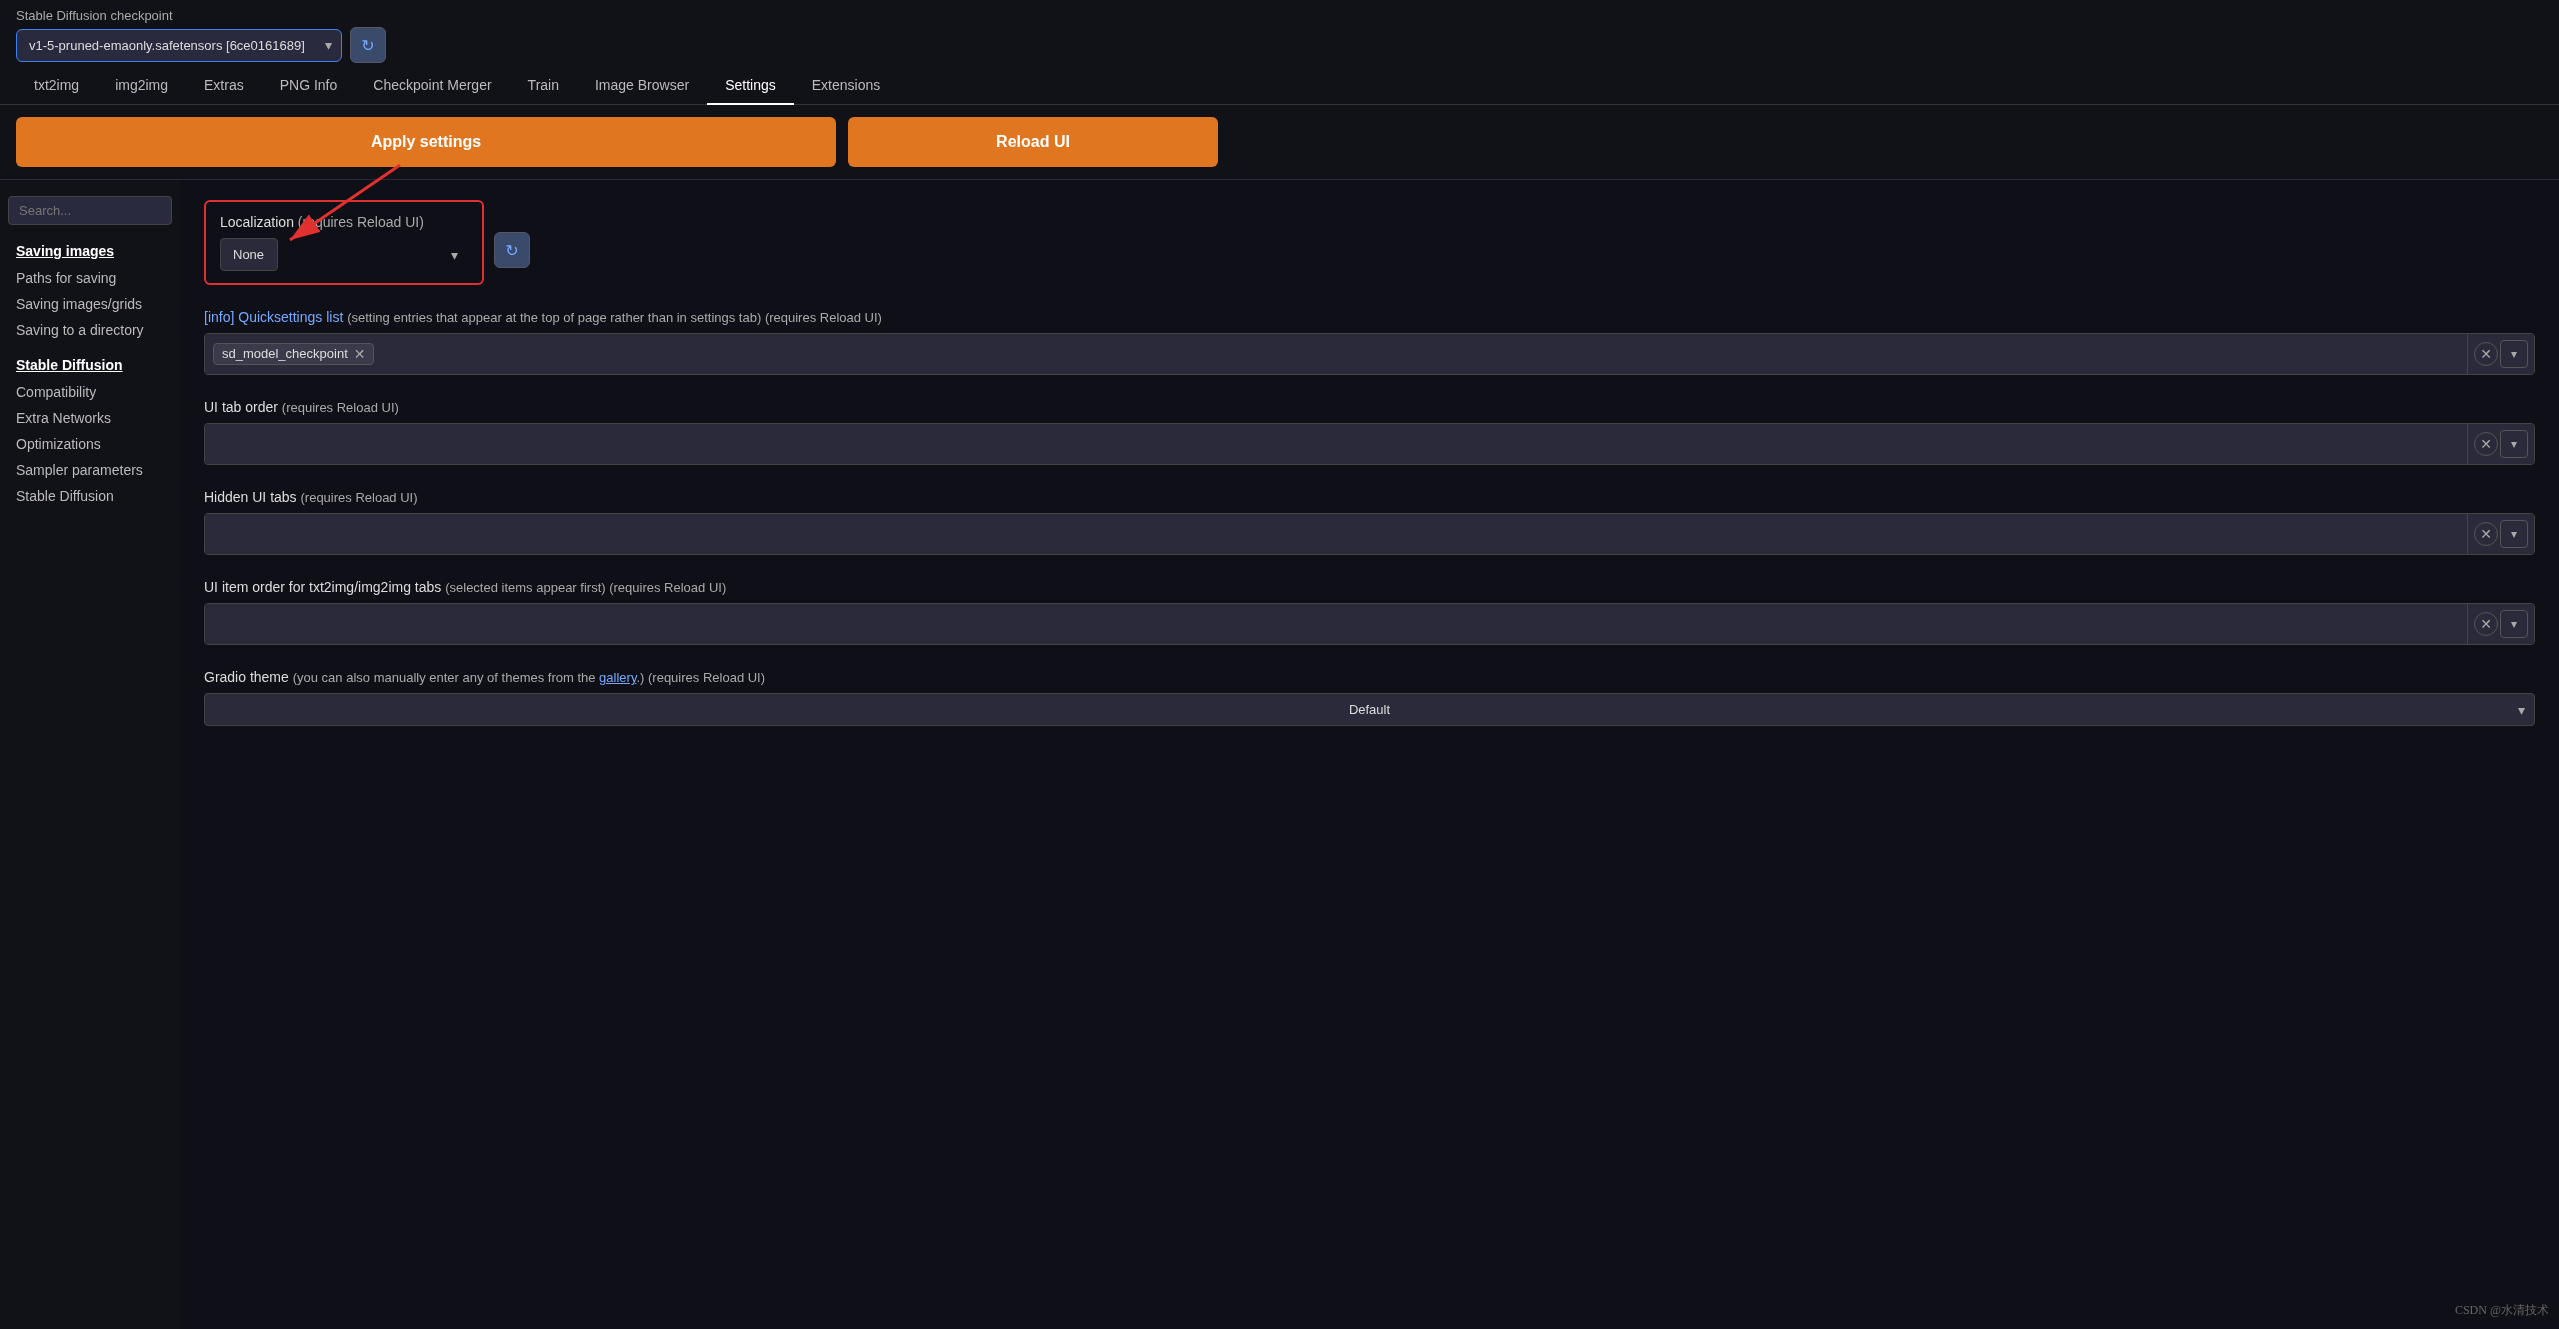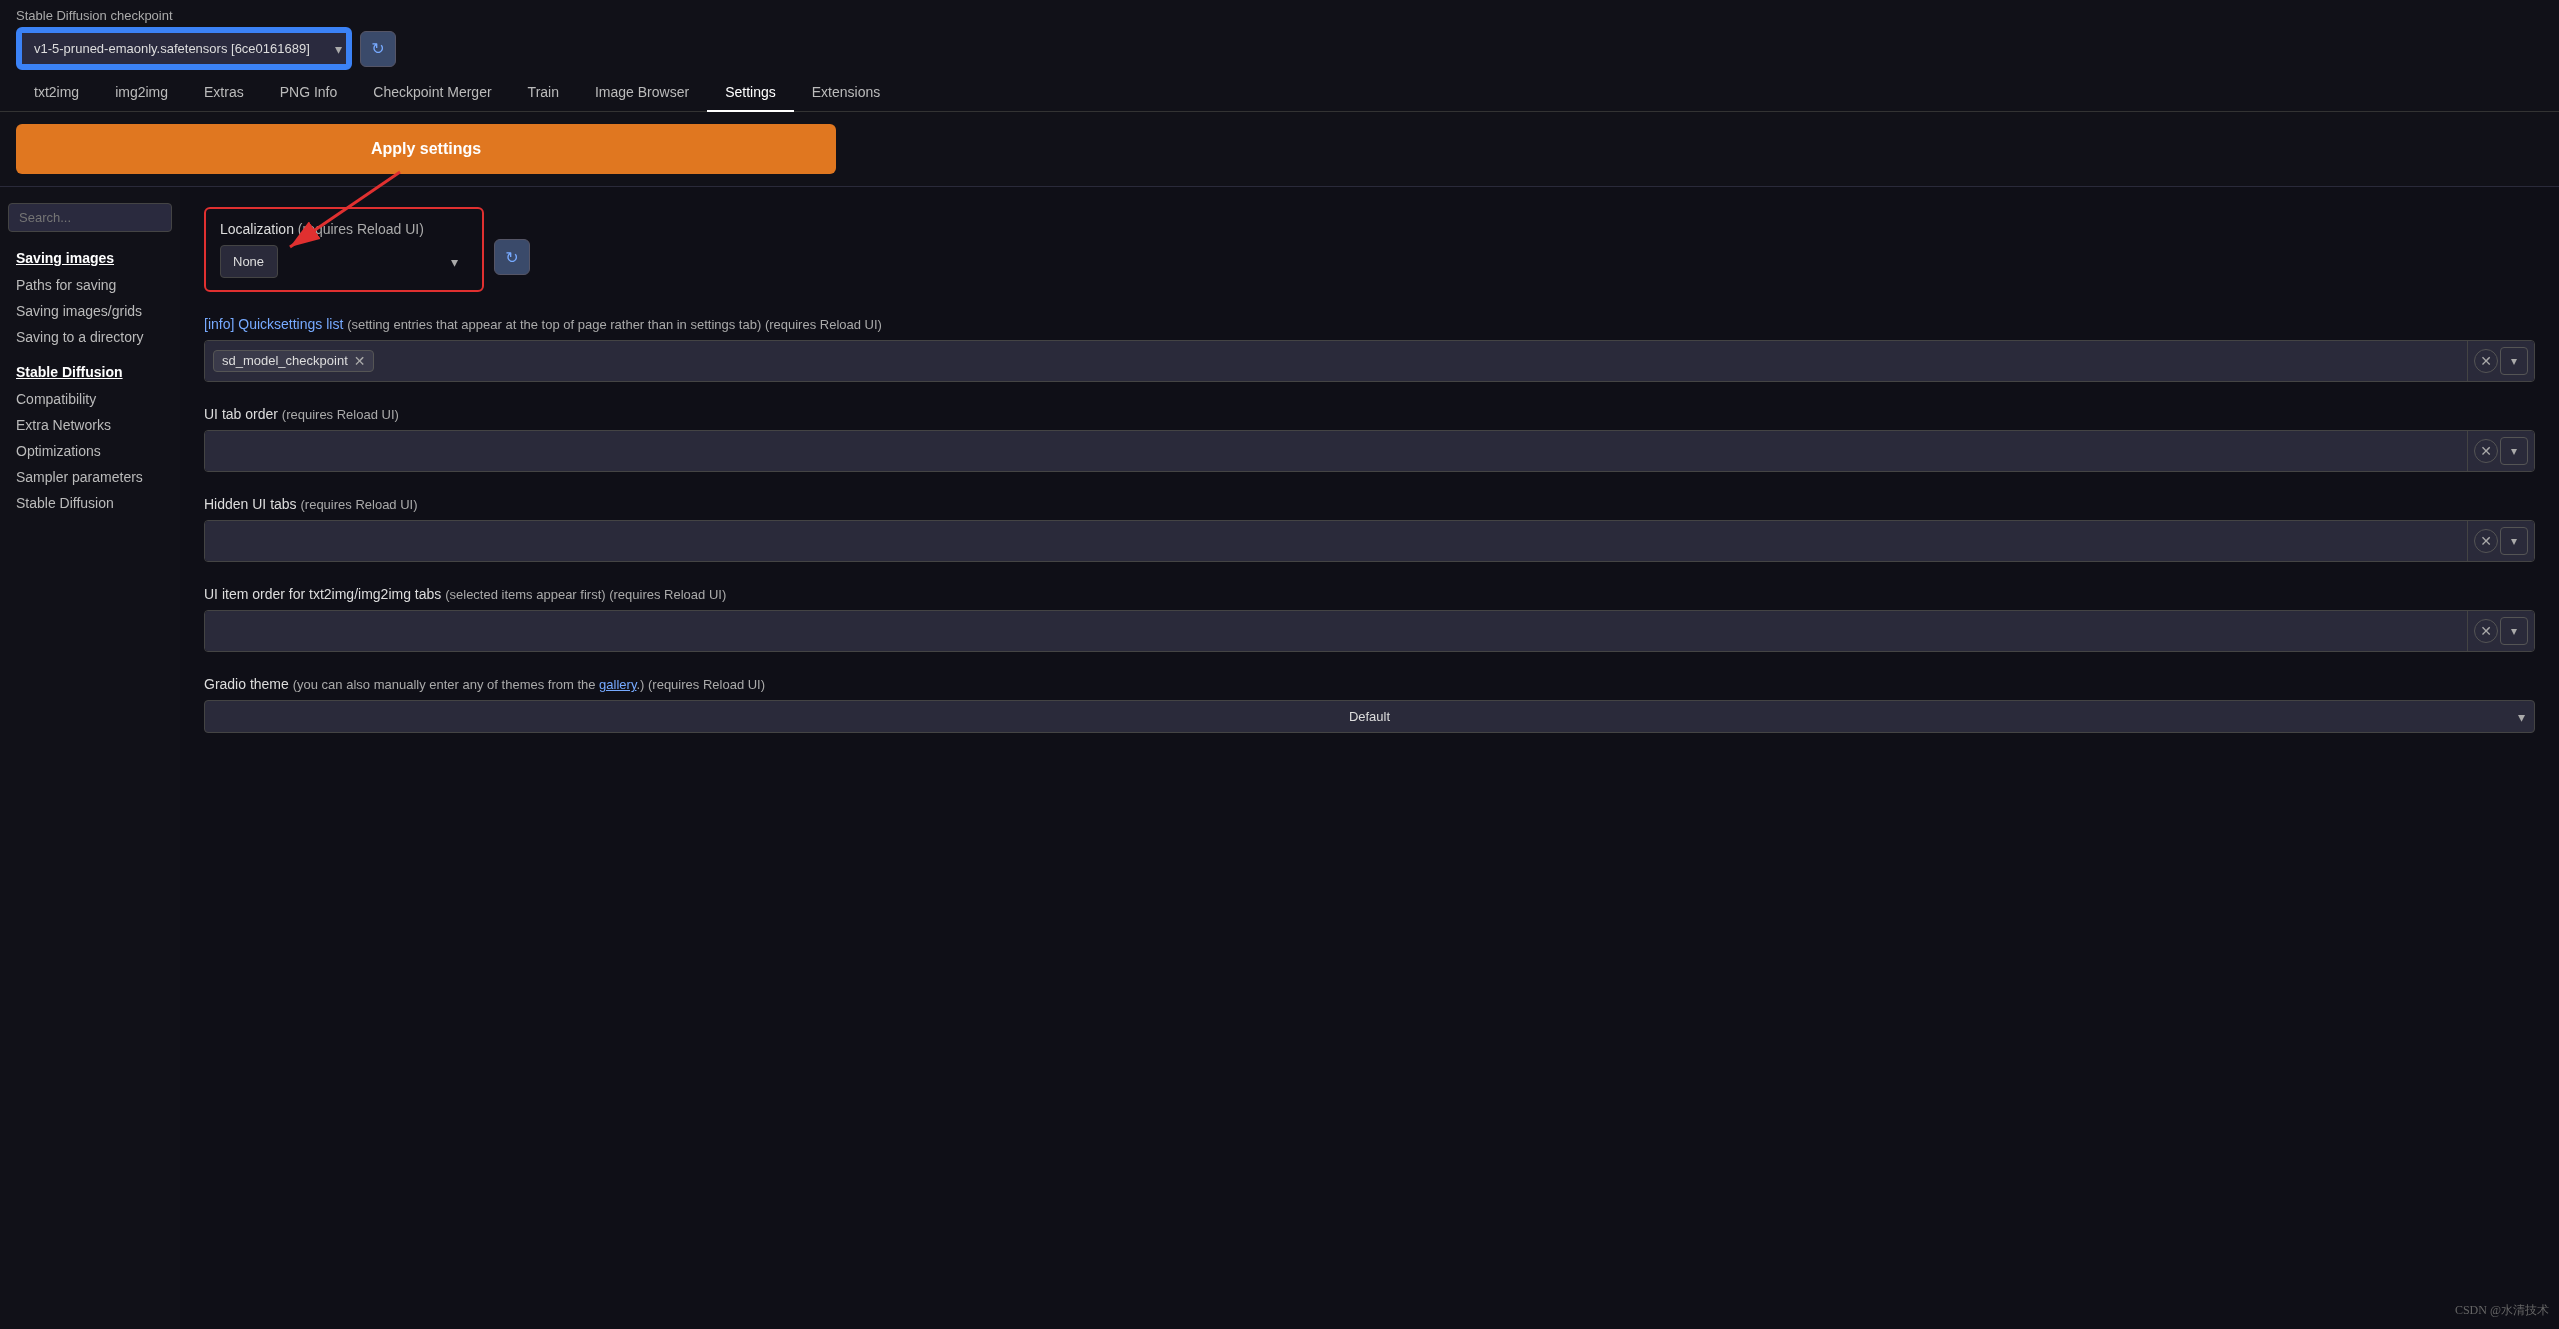--- a/index.html
+++ b/index.html
@@ -16,21 +16,21 @@
       font-size: 13px;
       margin-bottom: 4px;
     }
     .checkpoint-row {
       display: flex;
       align-items: center;
       gap: 8px;
     }
     .checkpoint-select {
       background: #2a2a3e;
-      border: 6px solid #3b82f6;
+      border: 1px solid #3b82f6;
       border-radius: 6px;
       color: #ddd;
       padding: 8px 36px 8px 12px;
       font-size: 13px;
       appearance: none;
       min-width: 300px;
       cursor: pointer;
       position: relative;
     }
     .checkpoint-select-wrapper {
@@ -359,20 +359,21 @@
     <div class="nav-tab">Train</div>
     <div class="nav-tab">Image Browser</div>
     <div class="nav-tab active">Settings</div>
     <div class="nav-tab">Extensions</div>
   </div>
 
   <div class="main-wrapper">
 
     <div class="action-bar" style="position:relative;">
       <button class="btn-apply">Apply settings</button>
+      <button class="btn-reload">Reload UI</button>
 
       <svg class="arrow-svg" width="200" height="120" style="position:absolute; left:260px; top:50px; pointer-events:none;">
         <defs>
           <marker id="arrowhead" markerWidth="10" markerHeight="7" refX="10" refY="3.5" orient="auto">
             <polygon points="0 0, 10 3.5, 0 7" fill="#e03030"></polygon>
           </marker>
         </defs>
         <line x1="140" y1="10" x2="30" y2="85" stroke="#e03030" stroke-width="3" marker-end="url(#arrowhead)"></line>
       </svg>
     </div>

